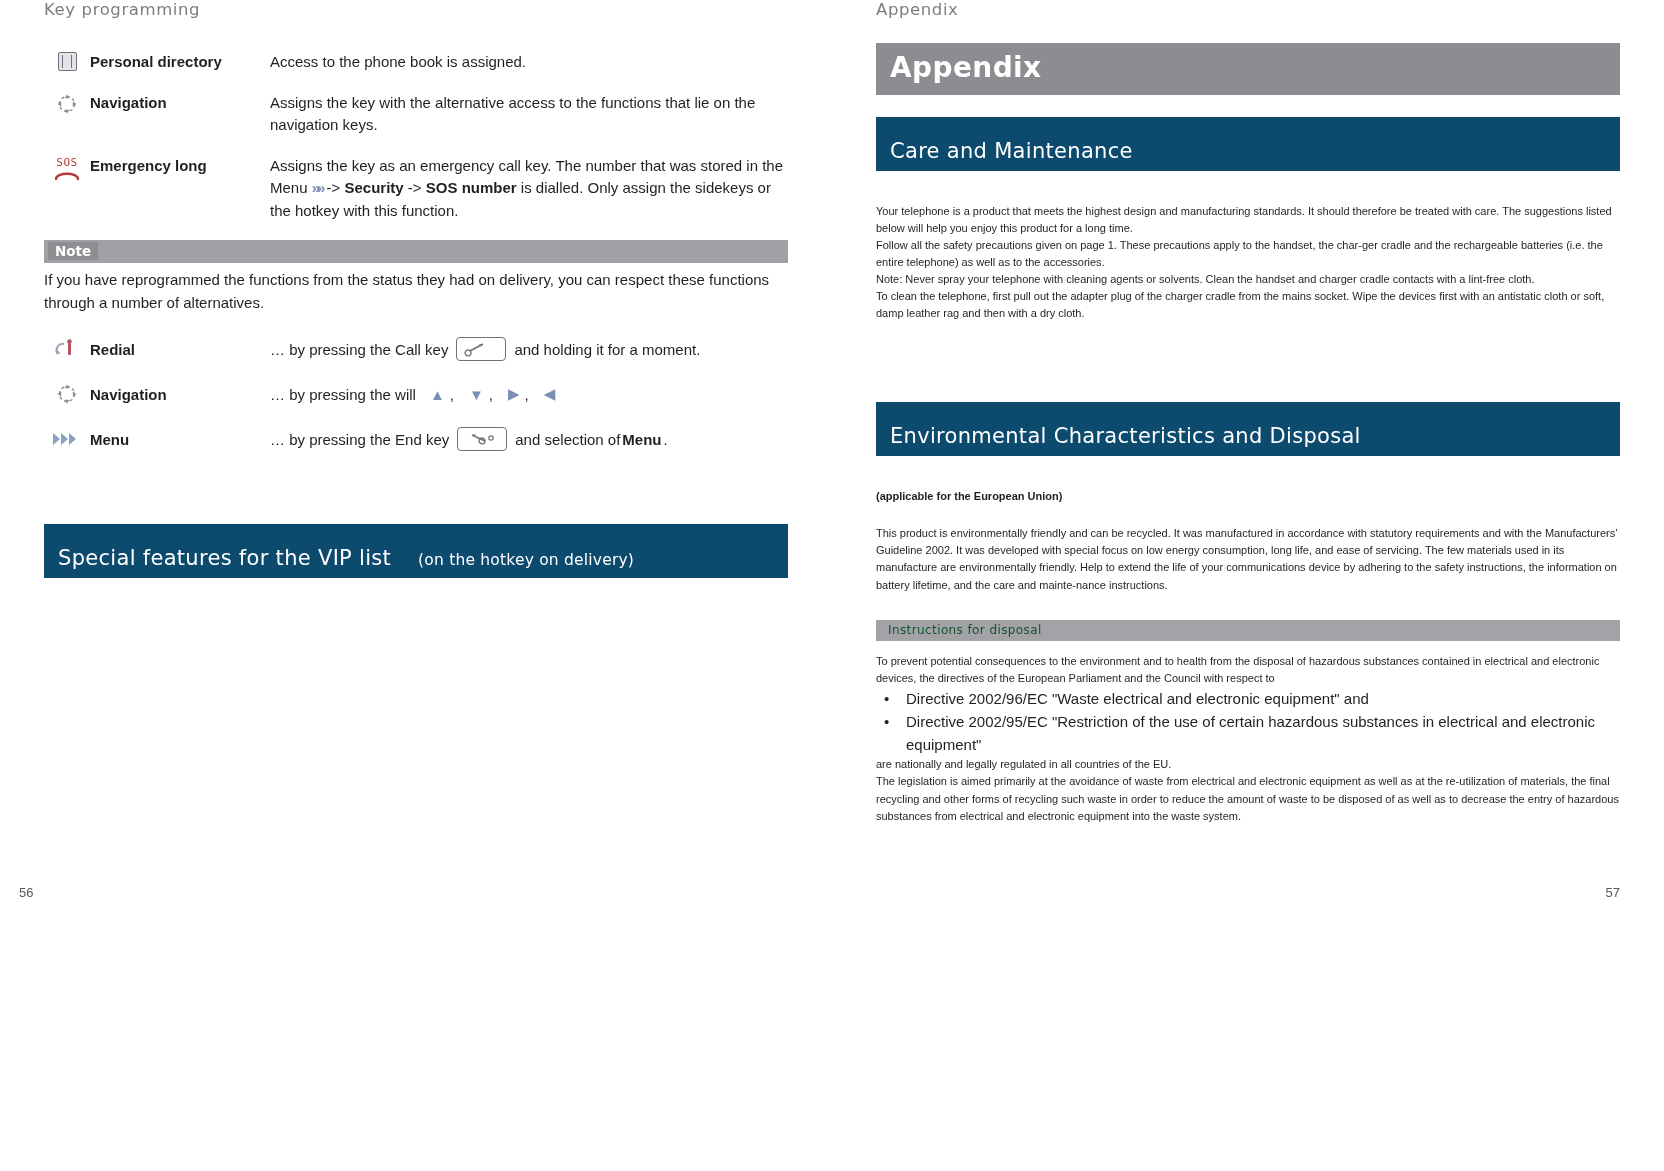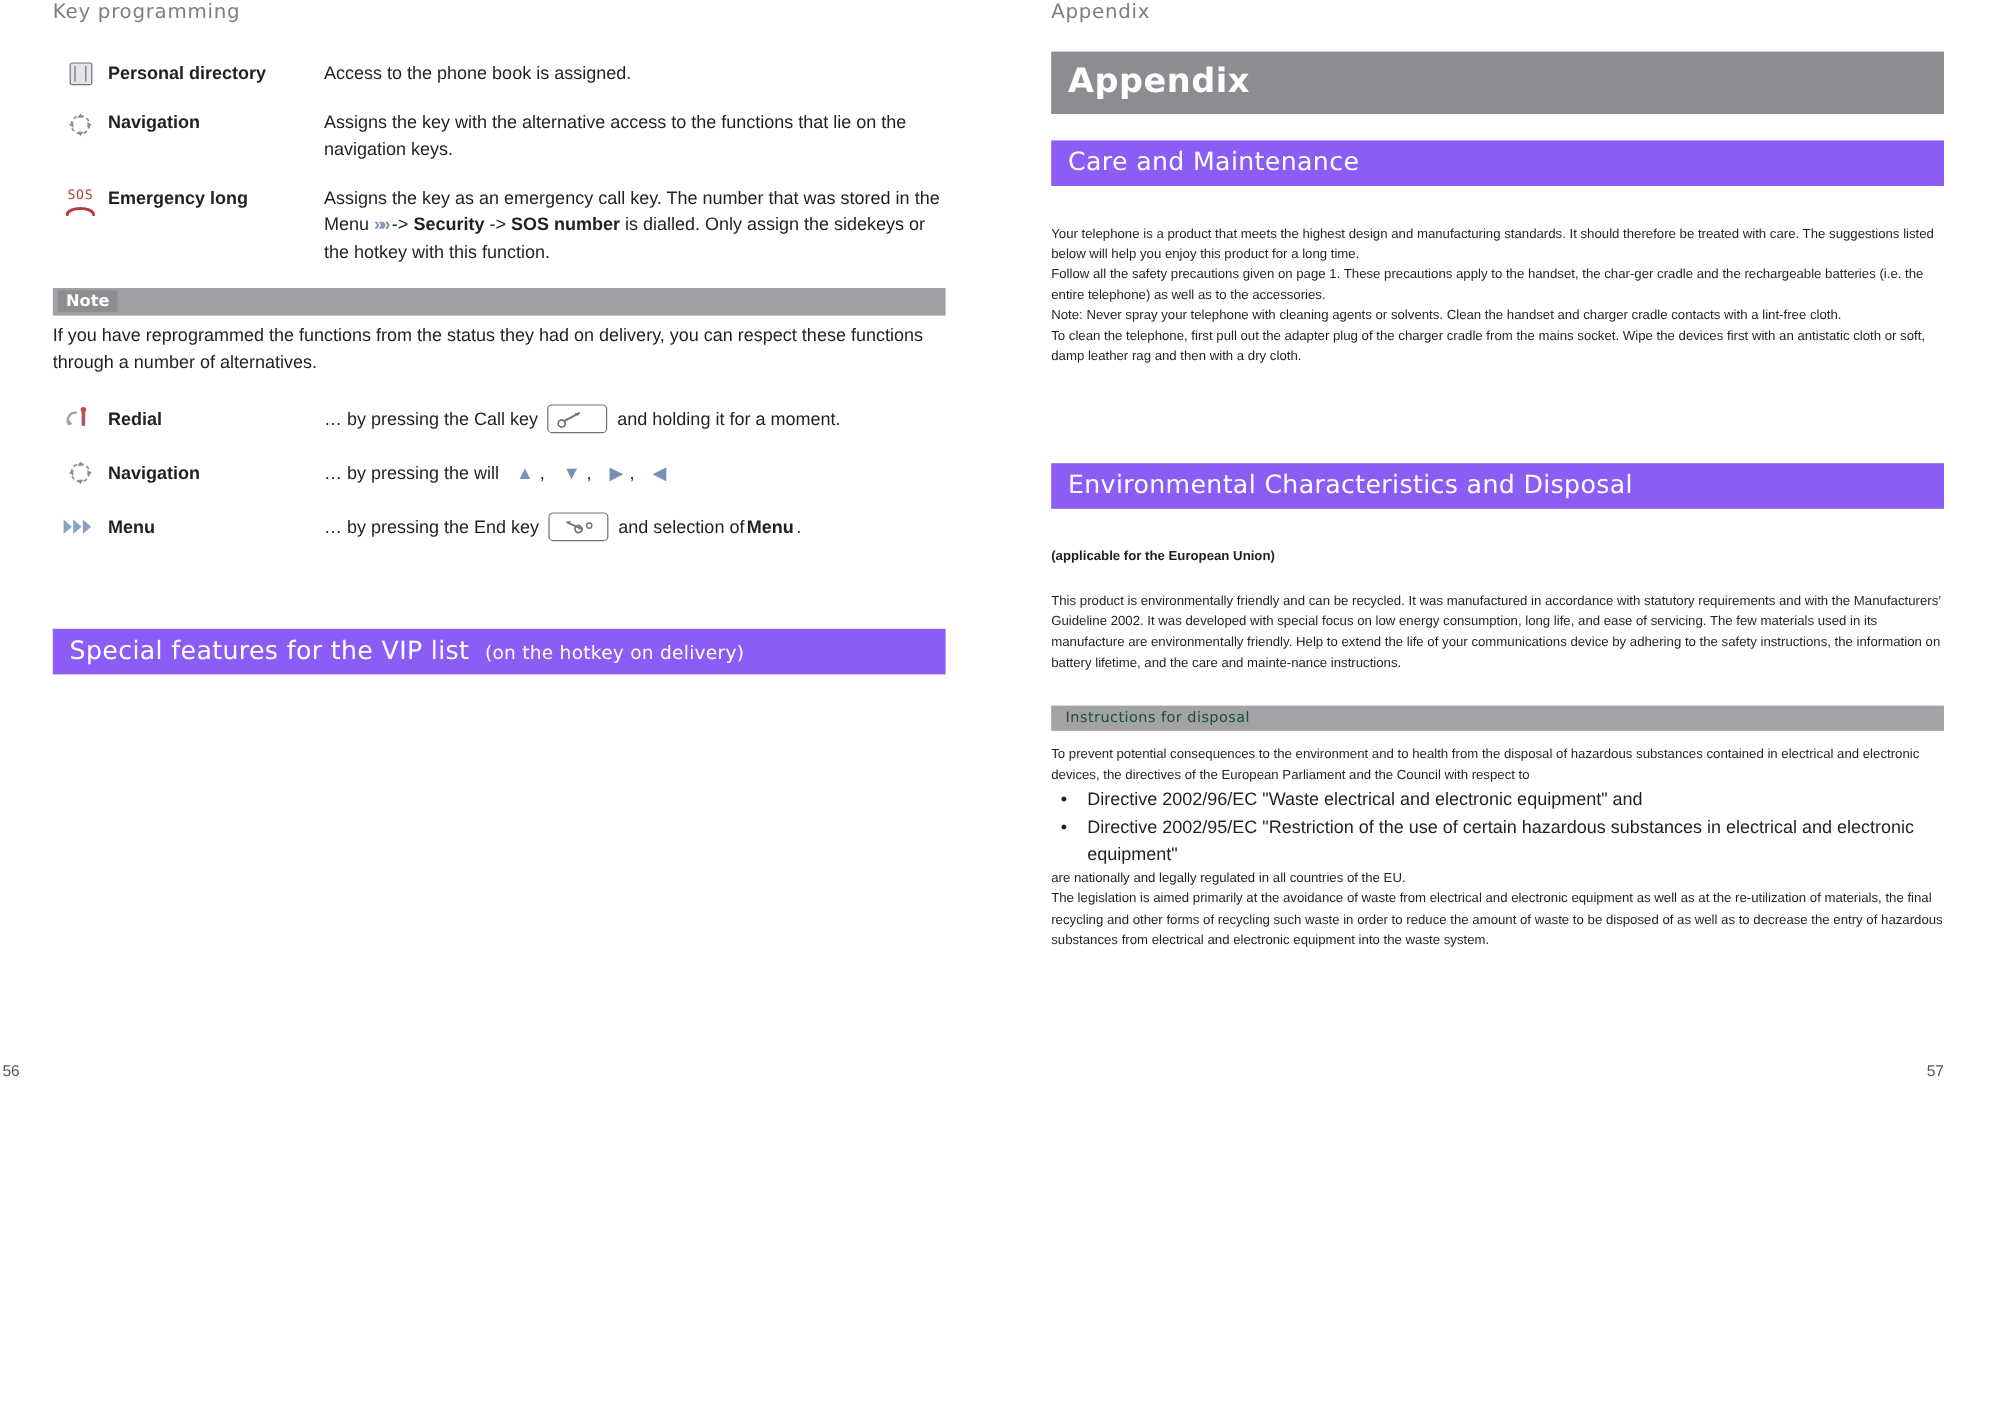--- a/index.html
+++ b/index.html
@@ -31,21 +31,21 @@
     padding-top: 0px;
     margin-bottom: 10px;
     font-family: "DejaVu Sans", sans-serif;
   }
   .page-num {
     position: absolute;
     bottom: 6px;
     font-size: 13px;
     color: #58585b;
   }
-  .page-num-left { left: 2px; }
+  .page-num-left { left: 19px; }
   .page-num-right { right: 44px; }
 
   
   .kp-row {
     display: flex;
     align-items: flex-start;
     margin-bottom: 18px;
   }
   .kp-icon {
     width: 46px;
@@ -115,23 +115,23 @@
     flex: 1;
     font-size: 15px;
     display: flex;
     align-items: center;
     flex-wrap: wrap;
     gap: 2px;
   }
 
   
   .sec-bar {
-    background: #8b5cf6;
+    background: #0c4a6e;
     color: #ffffff;
-    padding: 6px 14px 8px 14px;
+    padding: 22px 14px 8px 14px;
     font-size: 21px;
     letter-spacing: 0.3px;
     font-family: "DejaVu Sans", sans-serif;
     box-sizing: border-box;
   }
   .sec-bar .sub {
     font-size: 15.5px;
     letter-spacing: 0.2px;
   }
   .sec-bar-big {
@@ -327,21 +327,21 @@
       <span>and selection of </span>
         <b>Menu</b>
         <span>.</span>
     </div>
   </div>
 
   <div class="spacer-55"></div>
 
   <div class="sec-bar">
     <span>Special features for the VIP list</span>
-    <span class="sub" style="margin-left:6px">(on the hotkey on delivery)</span>
+    <span class="sub" style="margin-left:20px">(on the hotkey on delivery)</span>
   </div>
 
   <div class="spacer-30"></div>
 
 
   <div class="page-num page-num-left">56</div>
 </div>
 
 <div class="page page-right">
 

